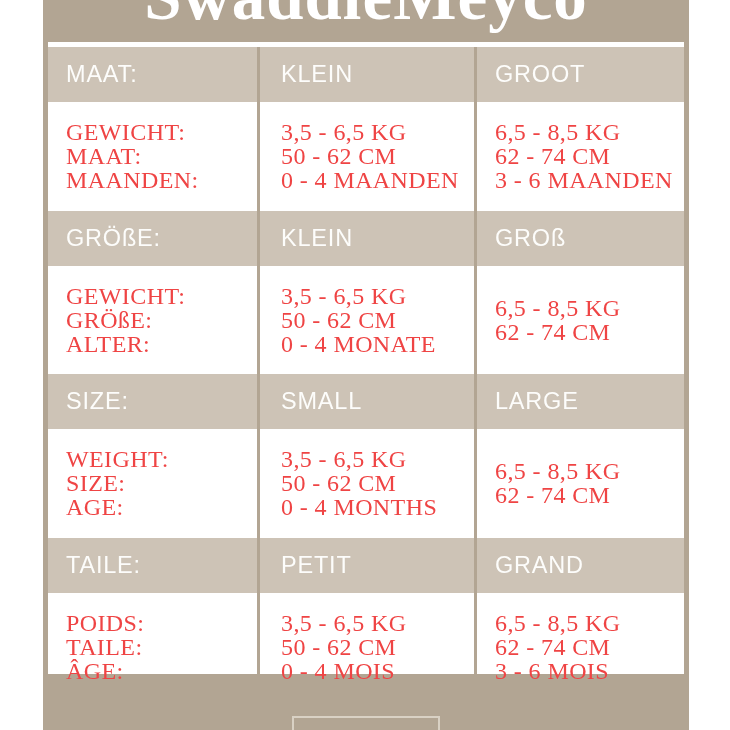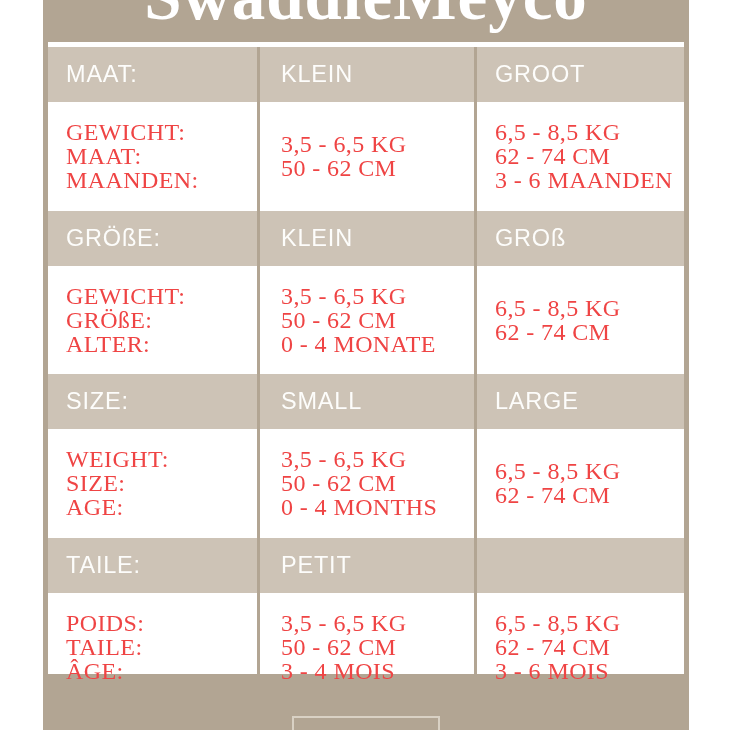--- a/index.html
+++ b/index.html
@@ -68,20 +68,21 @@
         </div>
         <div class="row data-row">
           <div class="cell c1">
             <div class="line">GEWICHT:</div>
             <div class="line">MAAT:</div>
             <div class="line">MAANDEN:</div>
           </div>
           <div class="cell c2">
             <div class="line">3,5 - 6,5 KG</div>
             <div class="line">50 - 62 CM</div>
+            <div class="line">0 - 4 MAANDEN</div>
           </div>
           <div class="cell c3">
             <div class="line">6,5 - 8,5 KG</div>
             <div class="line">62 - 74 CM</div>
             <div class="line">3 - 6 MAANDEN</div>
           </div>
         </div>
 
         <div class="row header-row">
           <div class="cell c1">
@@ -139,31 +140,34 @@
           </div>
         </div>
 
         <div class="row header-row">
           <div class="cell c1">
               <span>TAILE:</span>
             </div>
           <div class="cell c2">
               <span>PETIT</span>
             </div>
+          <div class="cell c3">
+              <span>GRAND</span>
+            </div>
         </div>
         <div class="row data-row">
           <div class="cell c1">
             <div class="line">POIDS:</div>
             <div class="line">TAILE:</div>
             <div class="line">ÂGE:</div>
           </div>
           <div class="cell c2">
             <div class="line">3,5 - 6,5 KG</div>
             <div class="line">50 - 62 CM</div>
-            <div class="line">3 - 4 MOIS</div>
+            <div class="line">0 - 4 MOIS</div>
           </div>
           <div class="cell c3">
             <div class="line">6,5 - 8,5 KG</div>
             <div class="line">62 - 74 CM</div>
             <div class="line">3 - 6 MOIS</div>
           </div>
         </div>
 
       </div>
     </div>

